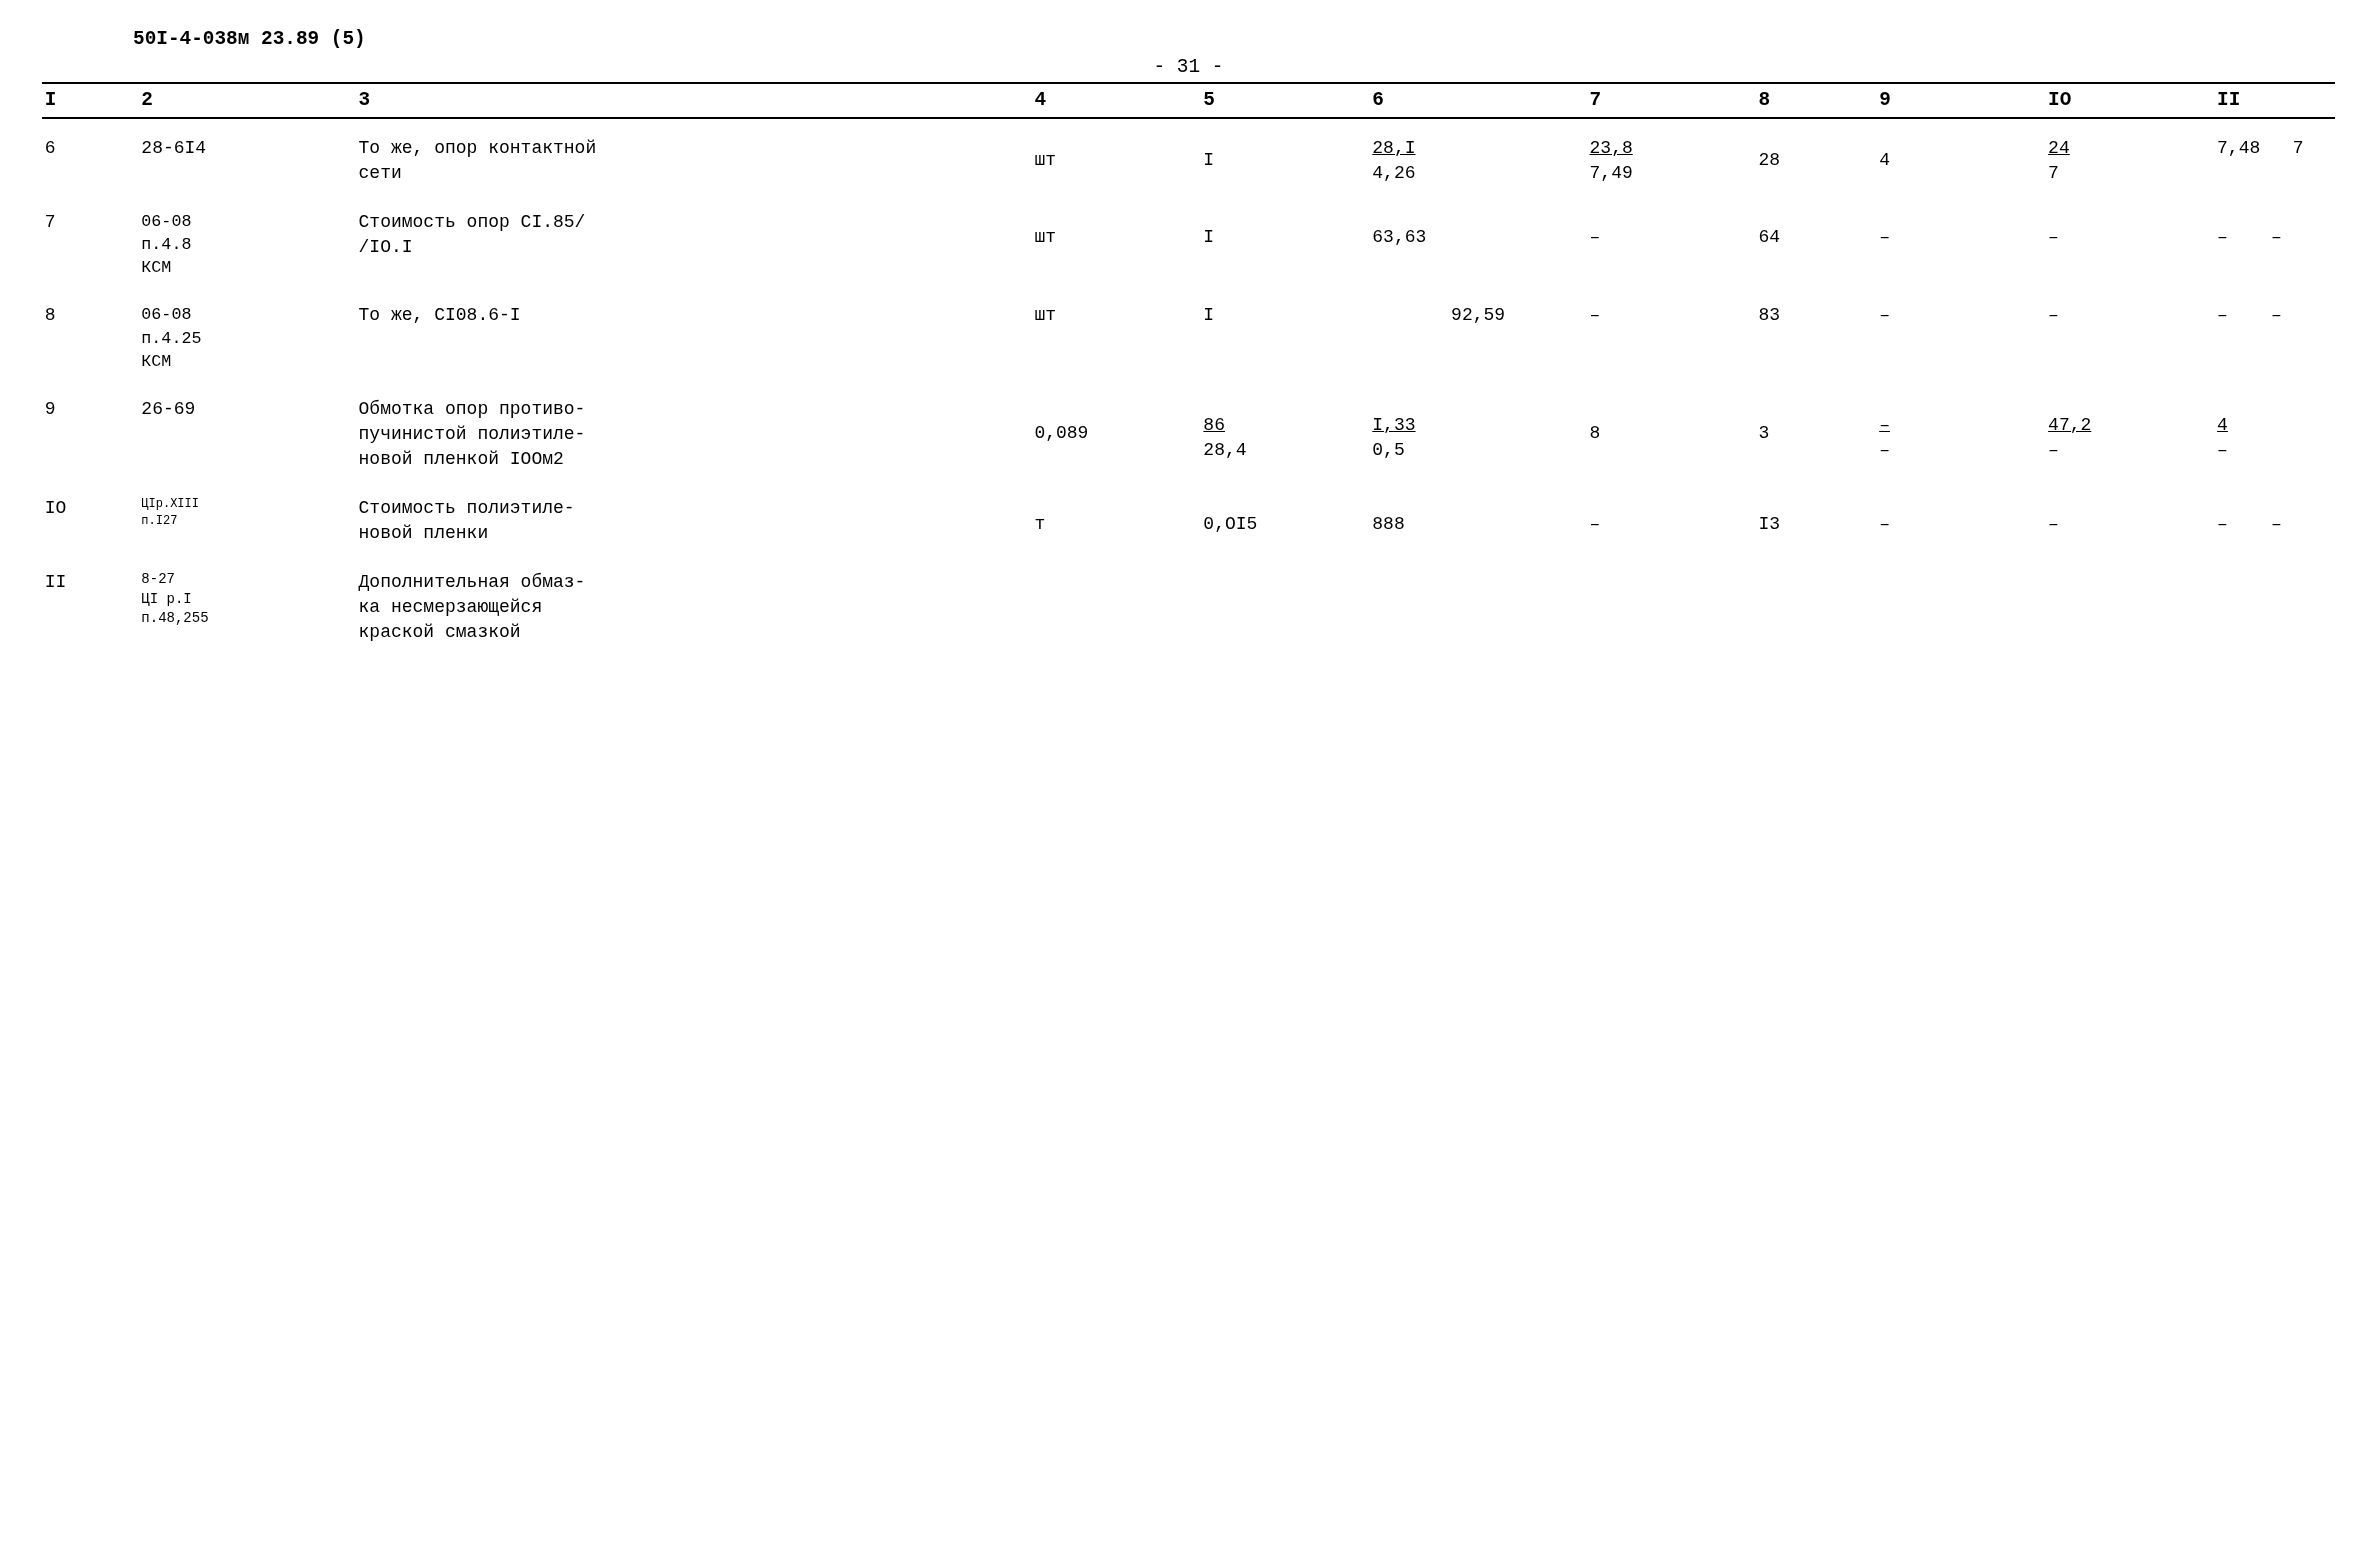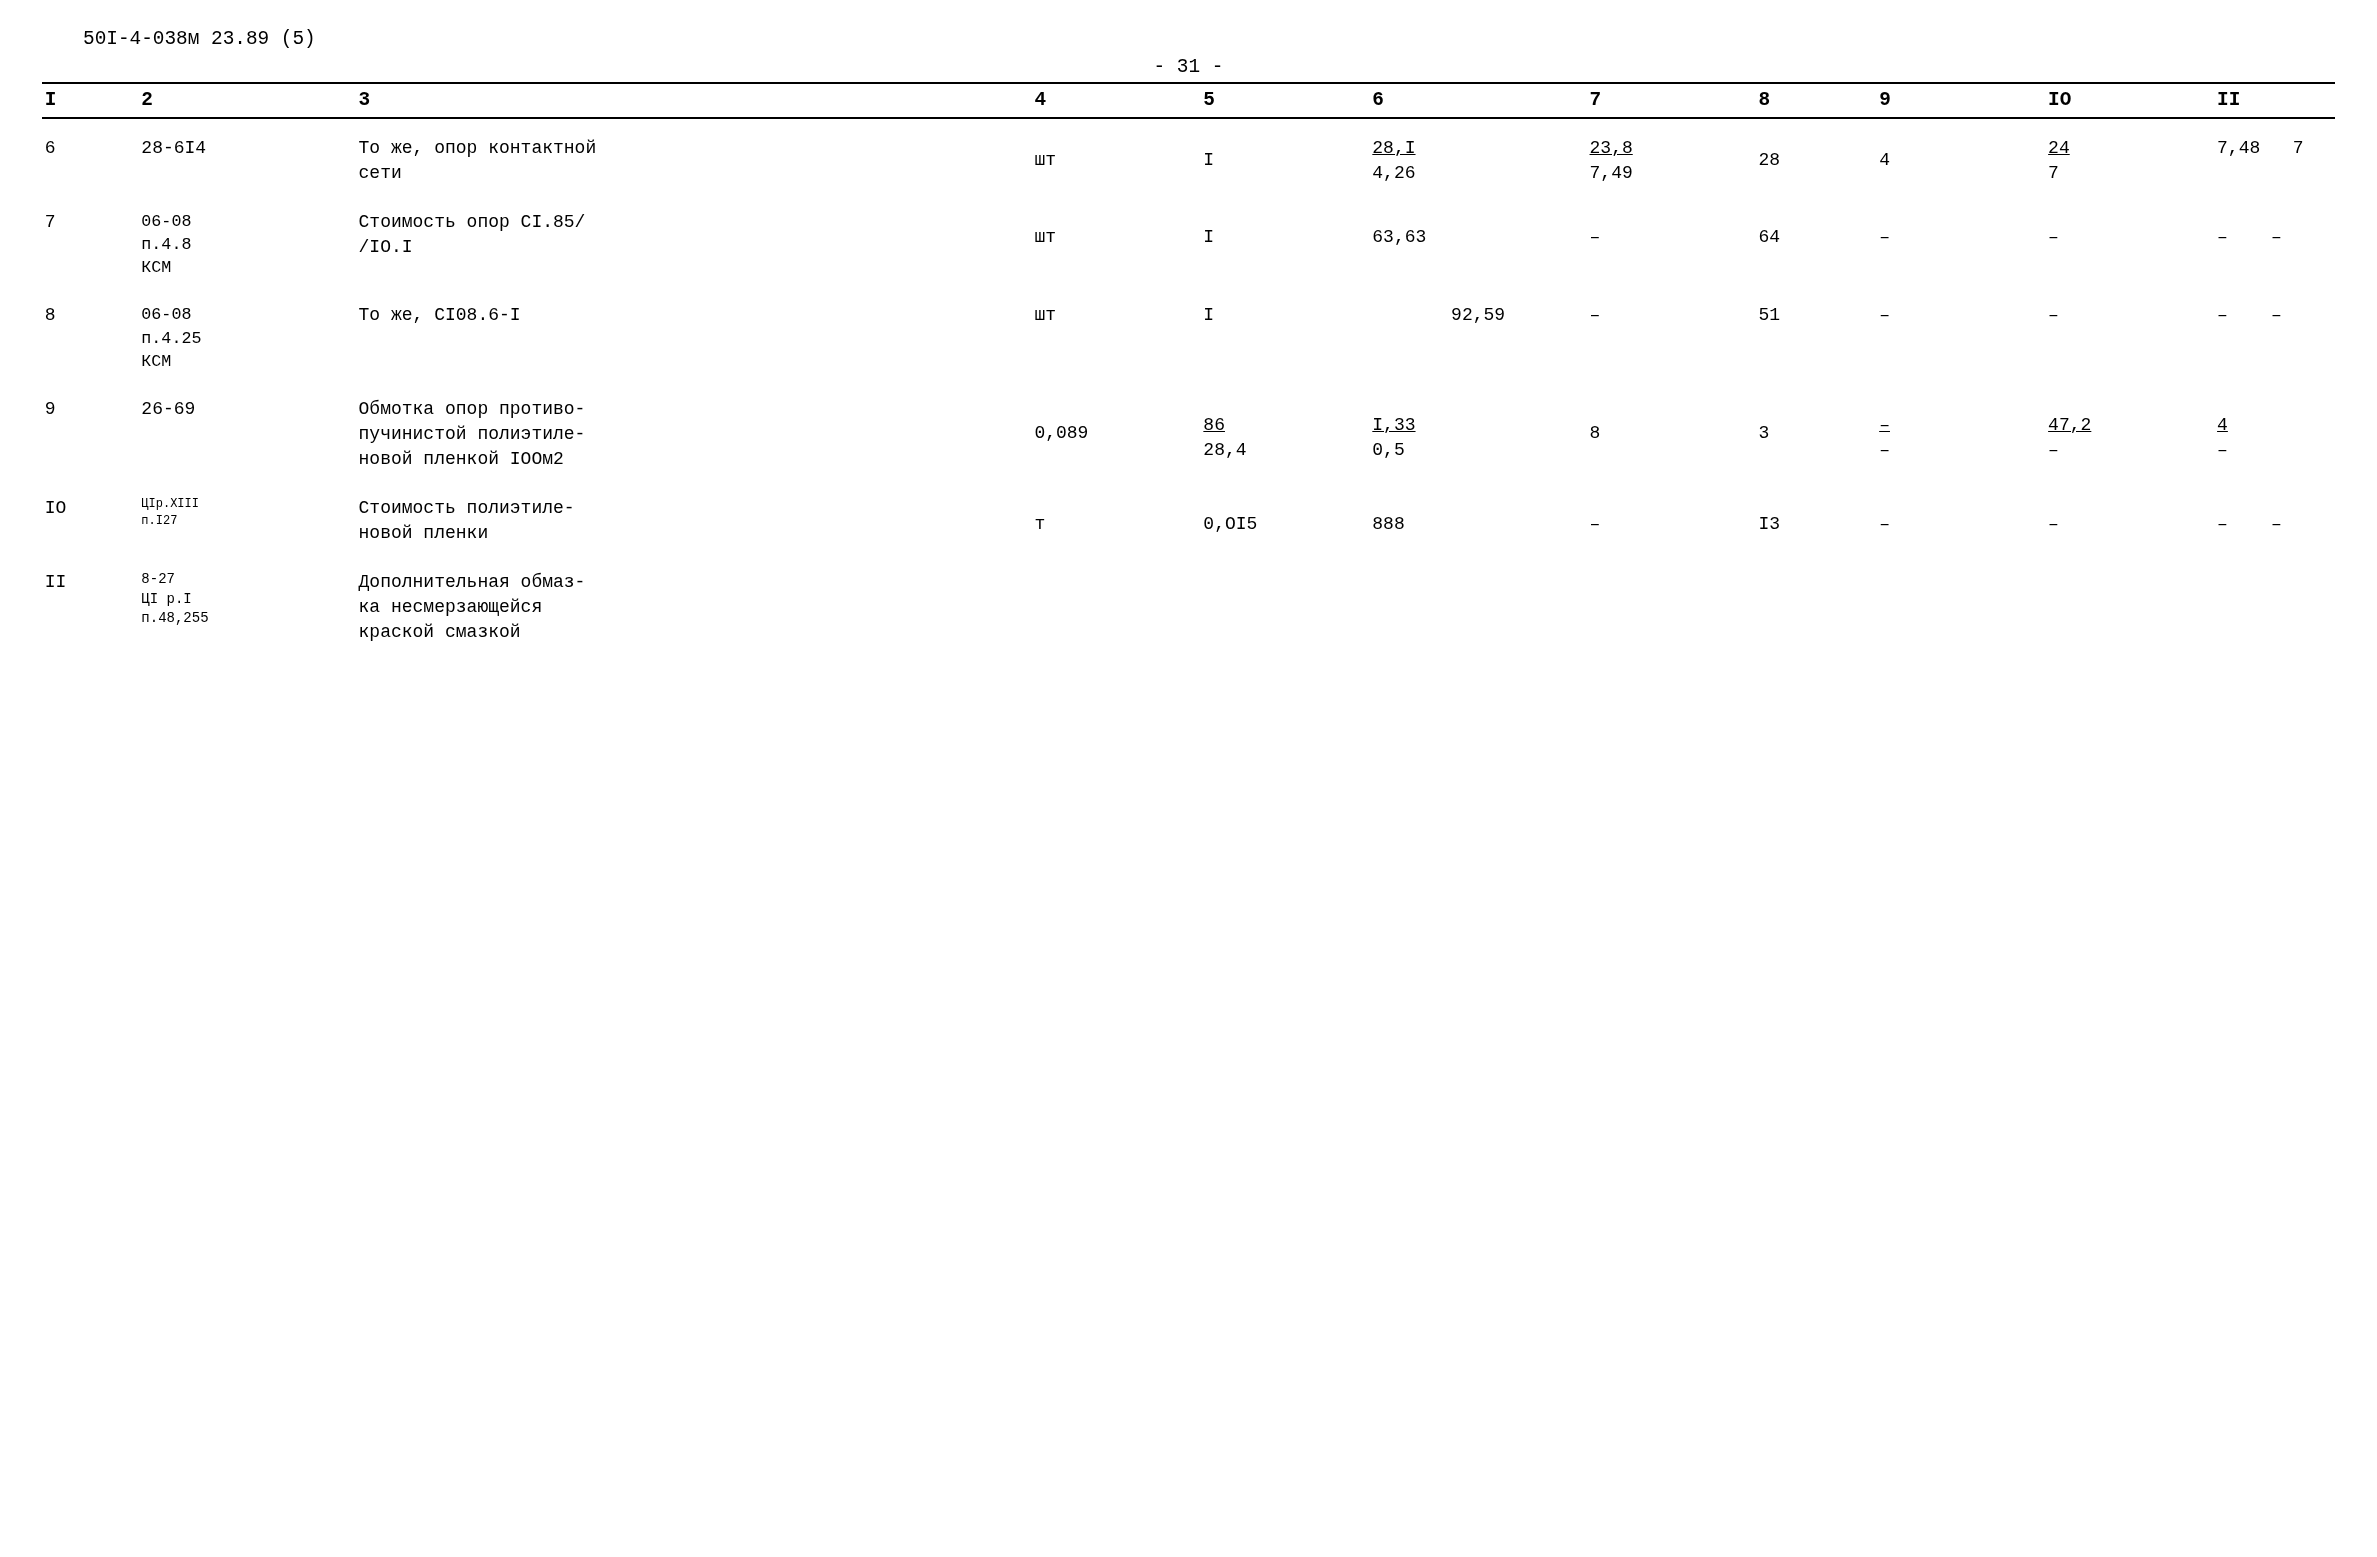--- a/index.html
+++ b/index.html
@@ -66,21 +66,21 @@
     }
 
     .frac-bottom {
       display: block;
     }
   </style>
 </head>
 <body>
 
 <div>
-  <div style="margin-left: 41px; margin-bottom: 5.6px;">50I-4-038м 23.89  (5)</div>
+  <div style="margin-left: 91px; margin-bottom: 5.6px; font-weight: bold;">50I-4-038м 23.89  (5)</div>
 </div>
 
 <div class="page-number">- 31 -</div>
 
 <table>
   <colgroup>
     <col class="col1">
     <col class="col2">
     <col class="col3">
     <col class="col4">
@@ -157,21 +157,21 @@
       <td style="padding-top: 19.4px; font-size: 16.7px;">
         06-08<br>п.4.25<br>КСМ
       </td>
       <td style="padding-top: 19.4px;">
         То же, СI08.6-I
       </td>
       <td style="padding-top: 19.4px;">шт</td>
       <td style="padding-top: 19.4px;">I</td>
       <td style="padding-top: 19.4px; text-align: center;">92,59</td>
       <td style="padding-top: 19.4px;">–</td>
-      <td style="padding-top: 19.4px;">51</td>
+      <td style="padding-top: 19.4px;">83</td>
       <td style="padding-top: 19.4px;">–</td>
       <td style="padding-top: 19.4px;">–</td>
       <td style="padding-top: 19.4px;">–&nbsp;&nbsp;&nbsp;&nbsp;–</td>
     </tr>
 
     <tr class="data-row">
       <td style="padding-top: 19.4px;">9</td>
       <td style="padding-top: 19.4px;">26-69</td>
       <td style="padding-top: 19.4px;">
         Обмотка опор противо-<br>пучинистой полиэтиле-<br>новой пленкой IOOм2

